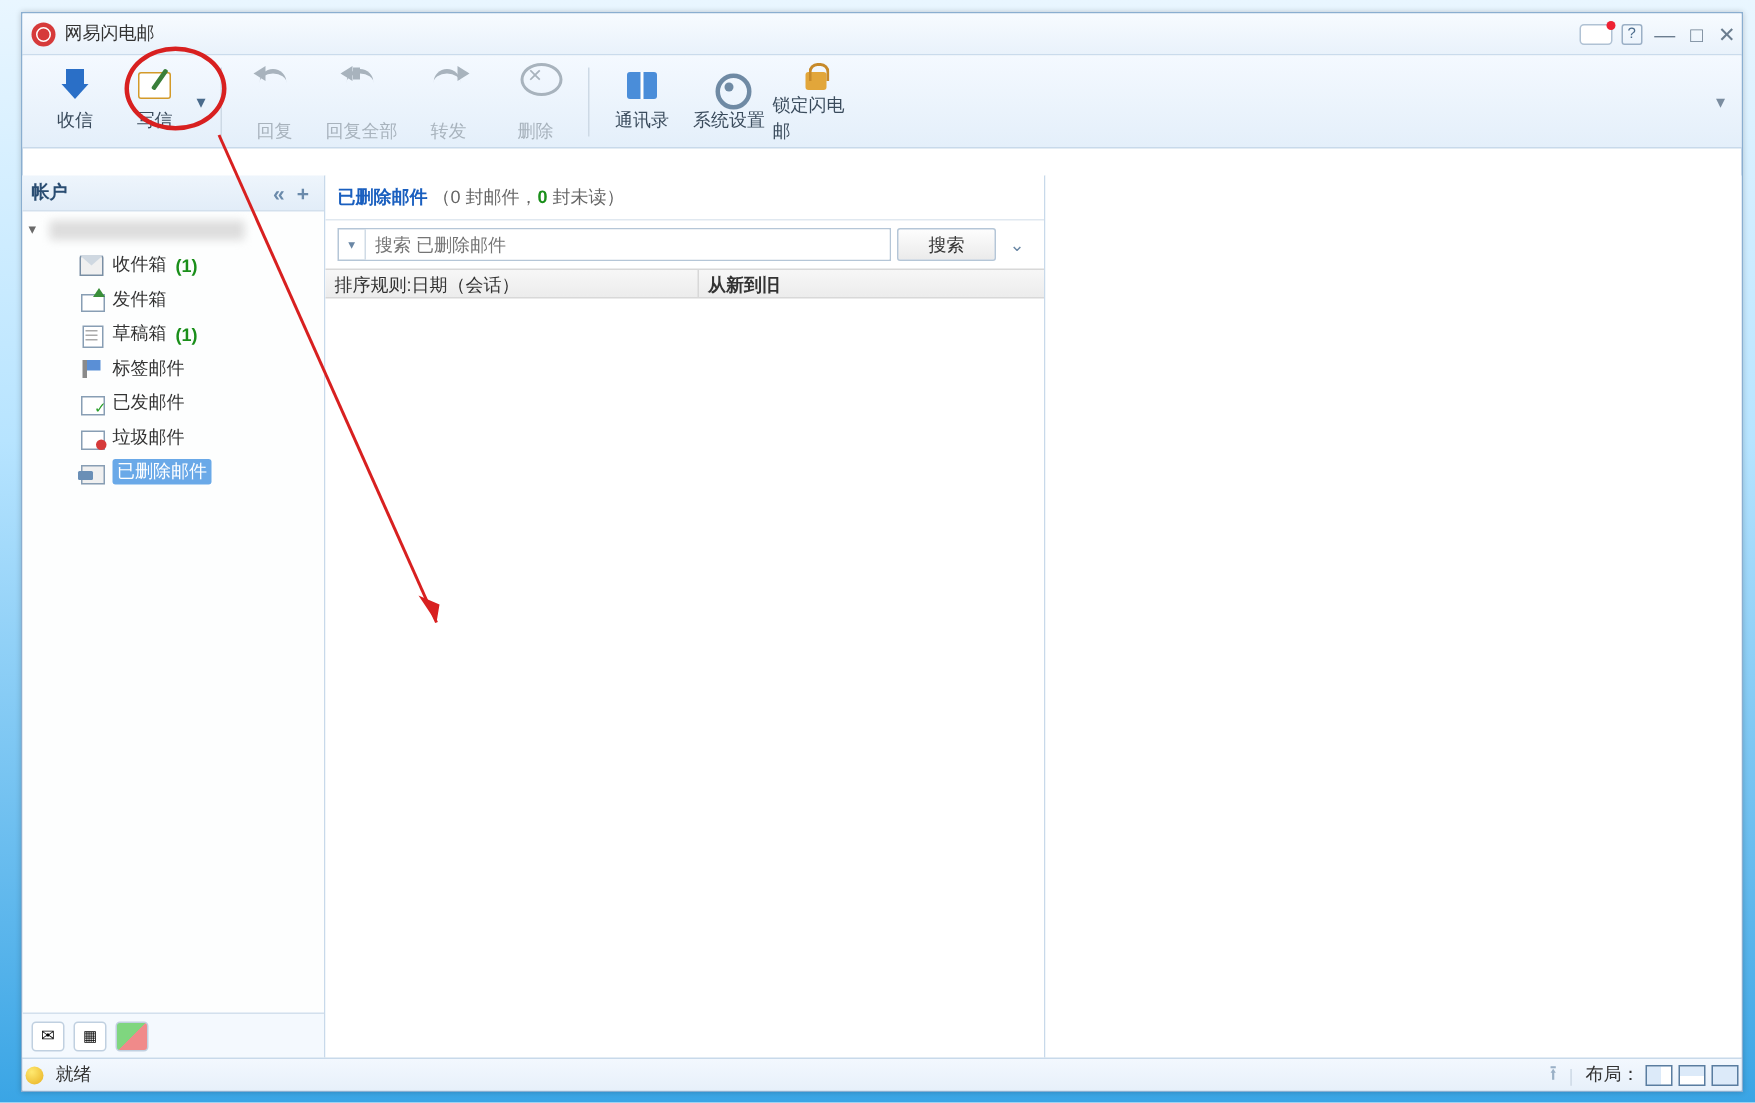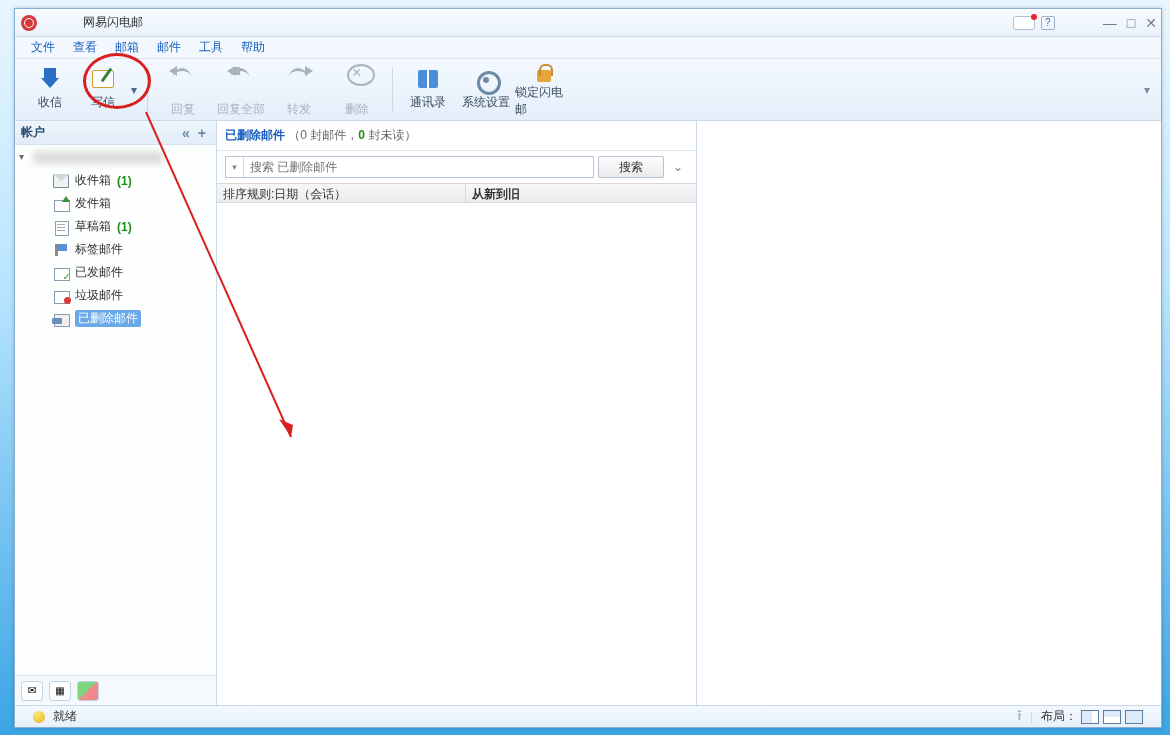--- a/index.html
+++ b/index.html
@@ -7,21 +7,21 @@
 
 body { background: linear-gradient(to top, #3aa5e5 0%, #b7e4ff 60%, #e9f6ff 100%); }
 
 .window {
   position: absolute; left: 14px; top: 8px; width: 1148px; height: 720px;
   background: #fff; border: 1px solid #8aaed0; box-shadow: 0 0 4px rgba(0,0,0,.2);
   display: flex; flex-direction: column;
 }
 
 
-.titlebar { height: 28px; background: linear-gradient(#f7fbff,#e9f2fb); border-bottom: 1px solid #cadbec; display: flex; align-items: center; padding: 0 4px; gap: 40px; }
+.titlebar { height: 28px; background: linear-gradient(#f7fbff,#e9f2fb); border-bottom: 1px solid #cadbec; display: flex; align-items: center; padding: 0 4px; }
 .titlebar .appicon { width: 16px; height: 16px; border-radius: 50%; background: #d63a3a; position: relative; margin: 0 6px 0 2px; }
 .titlebar .appicon::after{content:"";position:absolute;inset:3px;border:1px solid #fff;border-radius:50%;}
 .titlebar .title { color: #333; }
 .titlebar .spacer { flex: 1; }
 .titlebar .winbtns { display: flex; align-items: center; gap: 10px; color: #6b7d8f; }
 .titlebar .winbtns span { cursor: pointer; font-family: Arial; font-size: 14px; line-height: 1; }
 .titlebar .tray { display:flex; align-items:center; gap:6px; margin-right:8px;}
 .tray .bubble{width:22px;height:14px;border:1px solid #b0c2d4;border-radius:3px;background:#fff;position:relative;}
 .tray .bubble::after{content:"";position:absolute;top:-3px;right:-3px;width:6px;height:6px;border-radius:50%;background:#e23;}
 .tray .help{width:14px;height:14px;border:1px solid #9bb0c6;border-radius:2px;color:#4d6d8d;font-size:10px;text-align:center;line-height:12px;}
@@ -61,21 +61,21 @@
 .ico.gear::before{content:"";position:absolute;left:5px;top:3px;width:18px;height:18px;border:3px solid currentColor;border-radius:50%;}
 .ico.gear::after{content:"";position:absolute;left:11px;top:9px;width:6px;height:6px;background:currentColor;border-radius:50%;}
 .ico.lock::before{content:"";position:absolute;left:7px;top:8px;width:14px;height:12px;background:#e2a63a;border-radius:2px;}
 .ico.lock::after{content:"";position:absolute;left:9px;top:2px;width:10px;height:10px;border:2px solid #c78a2a;border-radius:6px 6px 0 0;border-bottom:none;}
 
 
 .red-circle{position:absolute;left:68px;top:-6px;width:68px;height:56px;border:3px solid #d82020;border-radius:50%;pointer-events:none;z-index:20;}
 .red-arrow{position:absolute;left:126px;top:48px;width:180px;height:340px;pointer-events:none;z-index:19;}
 
 
-.body{flex:1;display:flex;min-height:0;}
+.body{flex:1;display:flex;min-height:0;margin-top:18px;}
 .sidebar{width:202px;border-right:1px solid #c8d9ea;display:flex;flex-direction:column;background:#fdfefe;}
 .side-head{height:24px;background:linear-gradient(#eef5fc,#e2edf8);border-bottom:1px solid #d3e0ed;display:flex;align-items:center;padding:0 6px;font-weight:bold;color:#2a4d72;}
 .side-head .sp{flex:1;}
 .side-head .ctrl{color:#6a8aab;padding:0 4px;cursor:pointer;font-size:14px;}
 .tree{flex:1;overflow:auto;padding:4px 0;}
 .tree .acct{padding:2px 6px 2px 18px;color:#333;position:relative;}
 .tree .acct::before{content:"▾";position:absolute;left:4px;top:2px;color:#6a6a6a;font-size:10px;}
 .tree .acct .blur{filter:blur(3px);background:#ddd;color:transparent;border-radius:2px;display:inline-block;width:130px;height:13px;}
 .tree .folder{padding:3px 6px 3px 38px;display:flex;align-items:center;gap:6px;color:#333;cursor:pointer;position:relative;}
 .tree .folder.sel .lbl{background:#6aa9e8;color:#fff;padding:0 3px;border-radius:2px;}
@@ -111,21 +111,21 @@
 .searchrow .btn{height:22px;padding:0 20px;border:1px solid #b5c6d7;background:linear-gradient(#fdfdfd,#ebebeb);cursor:pointer;border-radius:2px;color:#333;}
 .searchrow .opt{width:20px;height:22px;display:flex;align-items:center;justify-content:center;color:#6a87a5;cursor:pointer;}
 .sortbar{height:20px;background:linear-gradient(#f7f7f7,#ececec);border-top:1px solid #d8d8d8;border-bottom:1px solid #d8d8d8;display:flex;color:#333;}
 .sortbar .c1{flex:1;padding:2px 6px;border-right:1px solid #d8d8d8;}
 .sortbar .c2{width:230px;padding:2px 6px;font-weight:bold;}
 .listbody{flex:1;overflow:auto;}
 
 .preview{flex:1;background:#fff;}
 
 
-.statusbar{height:22px;border-top:1px solid #c8d9ea;background:linear-gradient(#f3f8fe,#e7f0fa);display:flex;align-items:center;padding:0 18px;gap:8px;color:#333;}
+.statusbar{height:22px;border-top:1px solid #c8d9ea;background:linear-gradient(#f3f8fe,#e7f0fa);display:flex;align-items:center;padding:0 2px;gap:8px;color:#333;}
 .statusbar .bulb{width:12px;height:12px;border-radius:50%;background:radial-gradient(circle at 35% 30%,#ffe970,#e8b020);}
 .statusbar .sp{flex:1;}
 .statusbar .lay{display:flex;align-items:center;gap:4px;color:#333;}
 .statusbar .laybtn{width:18px;height:14px;border:1px solid #5a7da0;background:#dceaf9;cursor:pointer;}
 .statusbar .attach{color:#9ab0c6;font-size:14px;}
 </style>
 </head>
 <body>
 
 <div class="window">
@@ -138,28 +138,20 @@
       <div class="bubble"></div>
       <div class="help">?</div>
     </div>
     <div class="winbtns">
       <span>—</span>
       <span>□</span>
       <span>✕</span>
     </div>
   </div>
 
-  <div class="menubar">
-    <span>文件</span>
-    <span>查看</span>
-    <span>邮箱</span>
-    <span>邮件</span>
-    <span>工具</span>
-    <span>帮助</span>
-  </div>
 
   <div class="toolbar">
     <div class="red-circle"></div>
     <svg class="red-arrow" viewBox="0 0 180 340">
       <line x1="5" y1="5" x2="150" y2="330" stroke="#d82020" stroke-width="2"></line>
       <polygon points="150,330 138,312 152,318" fill="#d82020"></polygon>
     </svg>
 
     <div class="tbtn">
       <div class="ico receive"></div>

